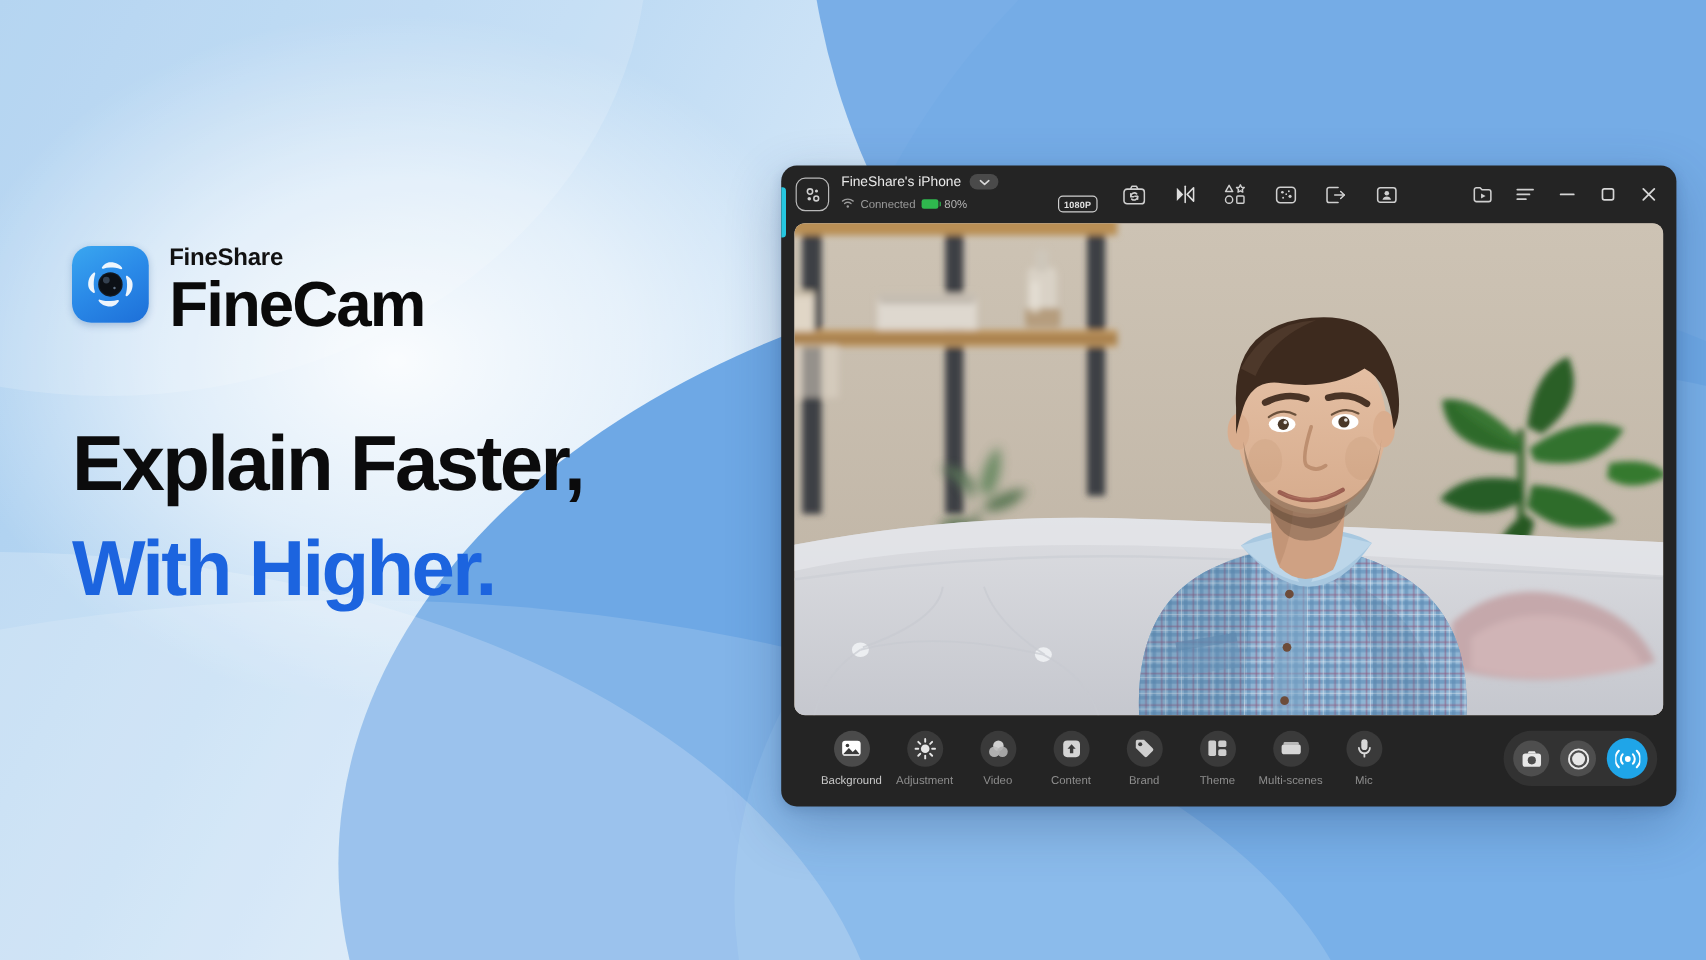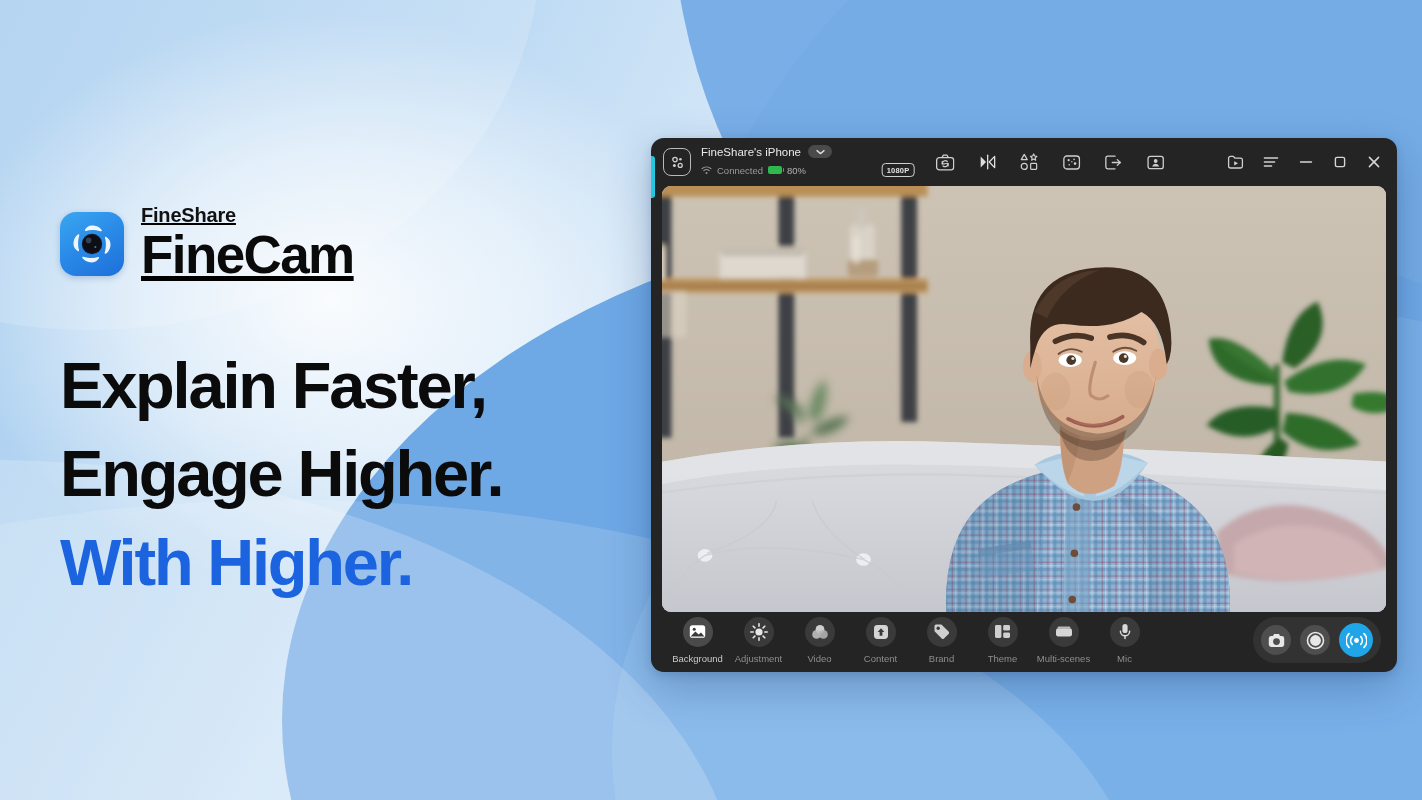--- a/index.html
+++ b/index.html
@@ -56,21 +56,21 @@
   }
   .arc-i {
     width:900px; height:760px; left:-360px; top:-430px;
     background:rgba(255,255,255,0.16);
   }
 
   
   .hero {
     position:absolute; left:60px; top:205px; width:620px; z-index:5;
   }
-  .brand { display:flex; align-items:center; gap:17px;text-decoration:underline; }
+  .brand { display:flex; align-items:flex-start; gap:17px; }
   .brand-mark {
     width:64px; height:64px; border-radius:16px; flex:none;
     background:linear-gradient(150deg,#3aa7f0 0%, #2a8ae8 48%, #1d6fd8 100%);
     position:relative; display:flex; align-items:center; justify-content:center;
     box-shadow:0 2px 6px rgba(20,70,140,0.25);
   }
   .brand-text { line-height:1; }
   .brand-top {
     font-size:20px; font-weight:bold; color:#111; letter-spacing:-0.2px;
     margin-bottom:3px;
@@ -153,22 +153,22 @@
 
   
   .stage {
     margin:0 11px; flex:1; border-radius:9px; overflow:hidden; position:relative;
     background:#c9bdb0;
   }
   .stage svg { display:block; width:100%; height:100%; }
 
   
   .bottombar {
-    height:60px; flex:none; display:flex; align-items:center;
-    padding:0 16px 4px 16px; position:relative;
+    height:76px; flex:none; display:flex; align-items:center;
+    padding:0 16px 4px 28px; position:relative;
   }
   .tools { display:flex; align-items:flex-start; gap:0px; }
   .tool {
     width:61px; display:flex; flex-direction:column; align-items:center; gap:6px;
     cursor:pointer;
   }
   .tool-ic {
     width:30px; height:30px; border-radius:50%;
     background:#3a3a3a; display:flex; align-items:center; justify-content:center;
   }
@@ -222,21 +222,20 @@
       </svg>
     </div>
     <div class="brand-text">
       <div class="brand-top">FineShare</div>
       <div class="brand-bottom">FineCam</div>
     </div>
   </div>
 
   <div class="headline">
     <div>Explain Faster,</div>
-    <div>Engage Higher.</div>
     <div class="hl-accent">With Higher.</div>
   </div>
 
 </div>
 
 <div class="app-window">
   <div class="accent-edge"></div>
 
   <div class="titlebar">
 

